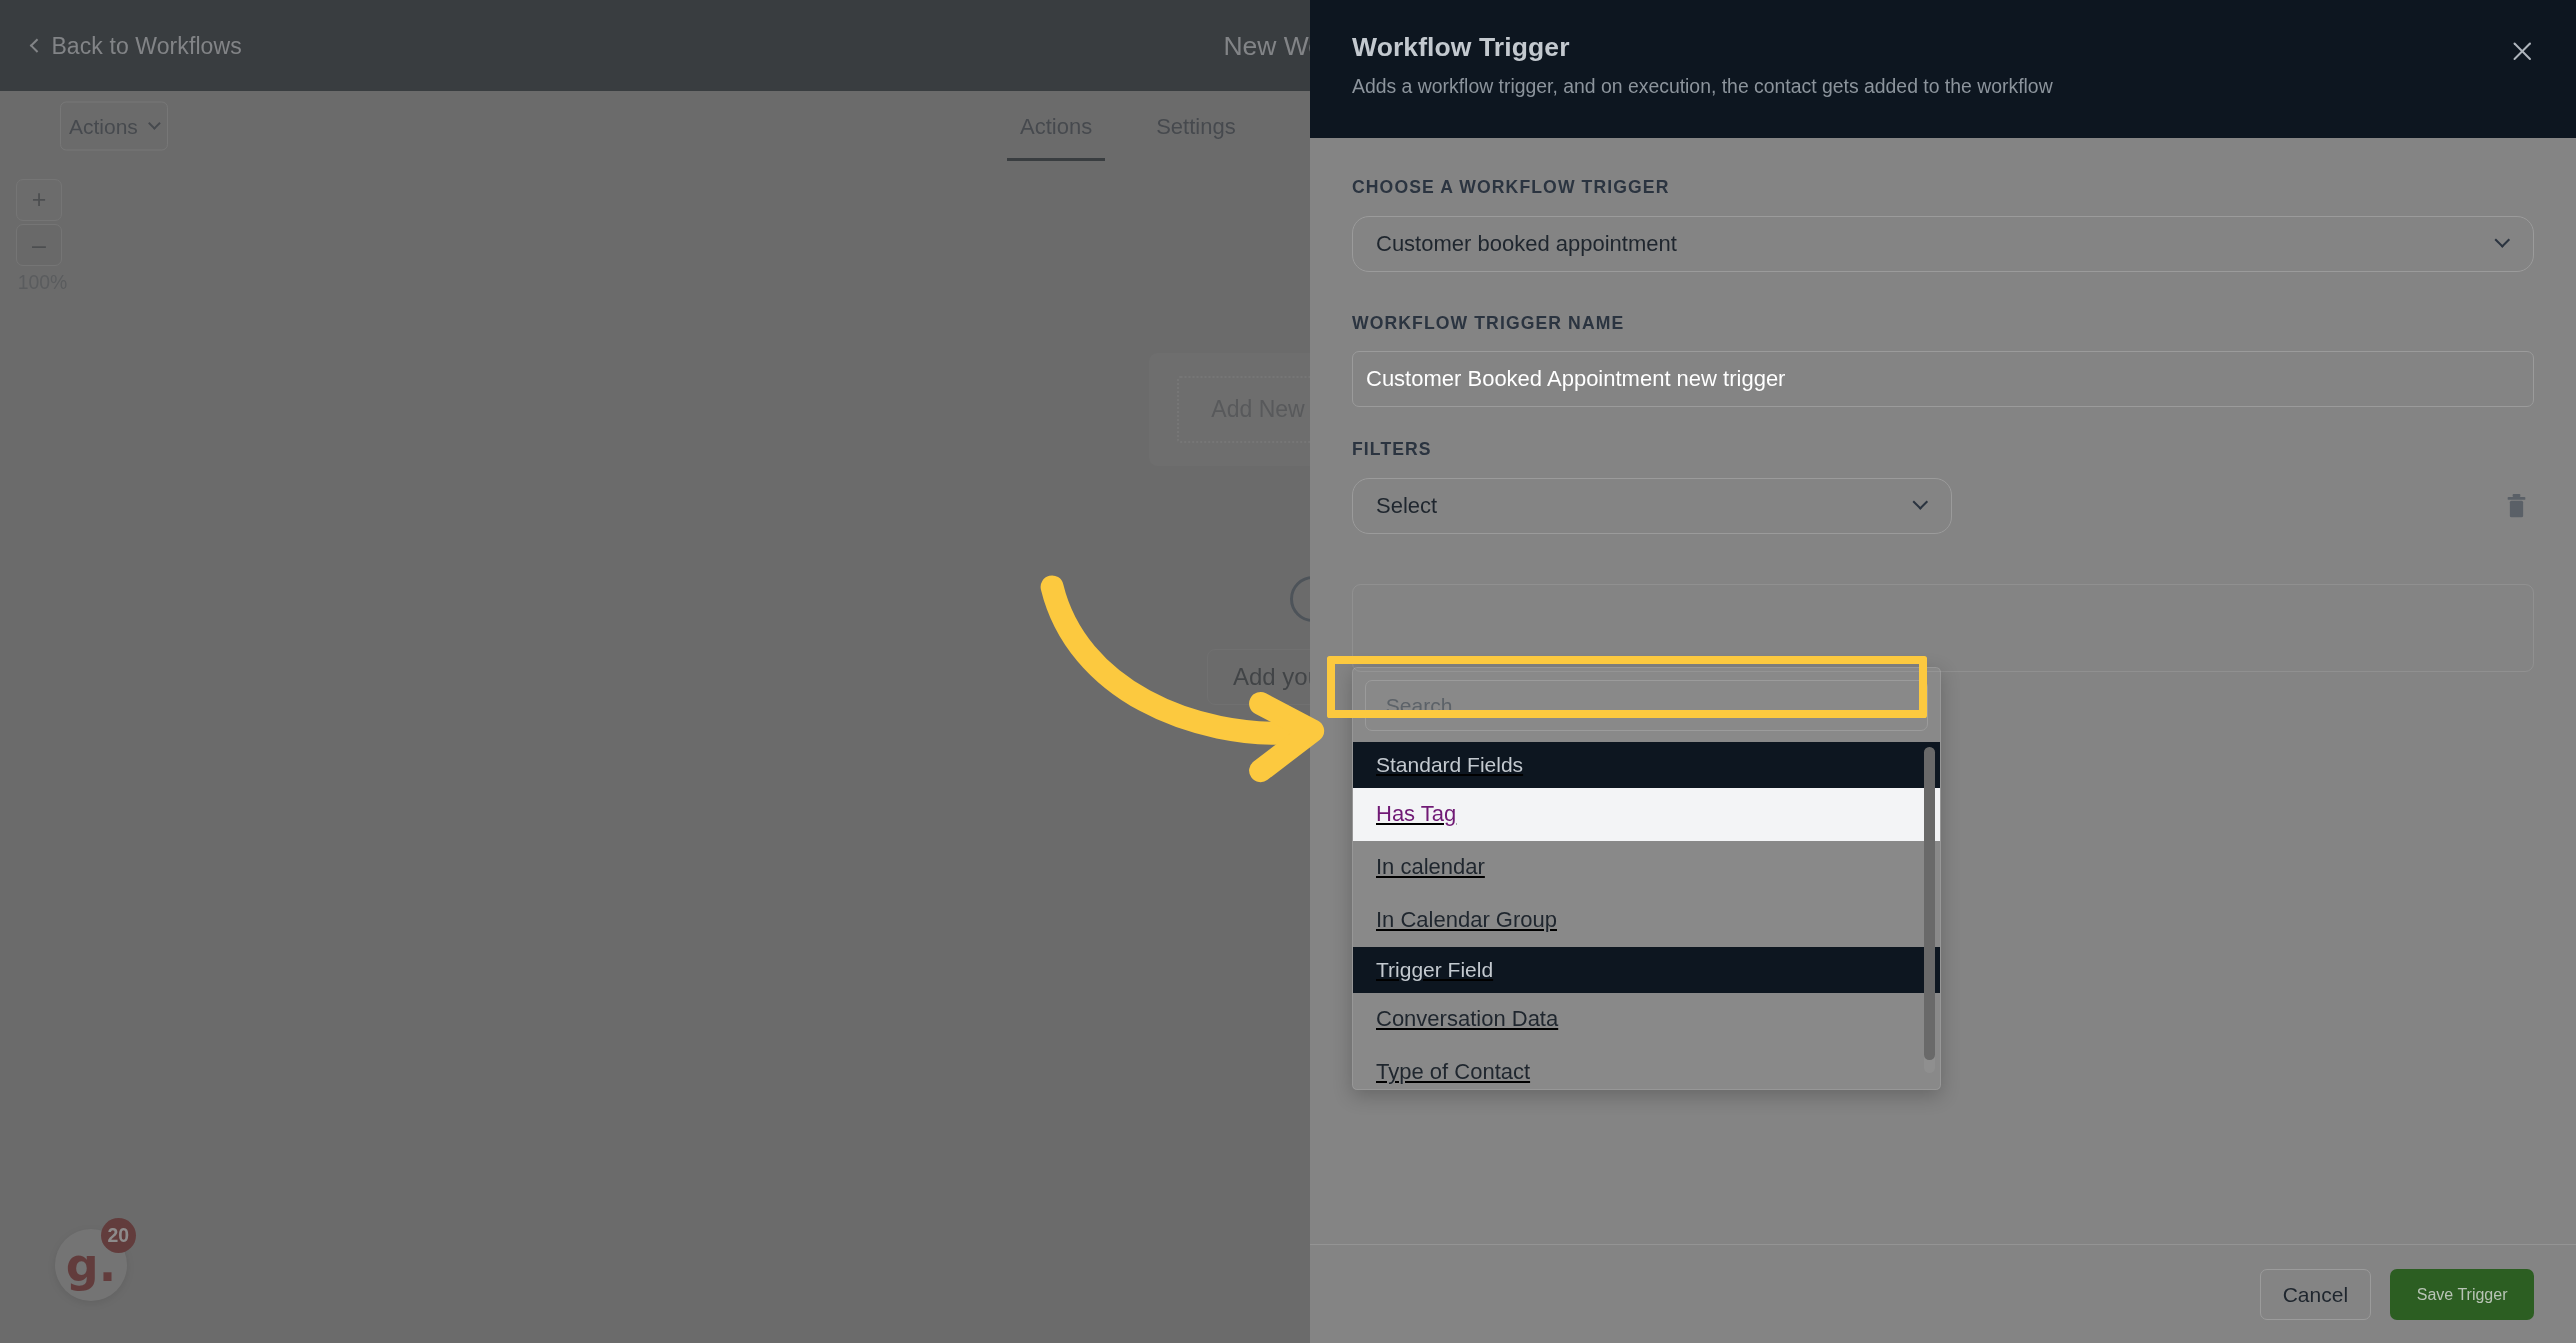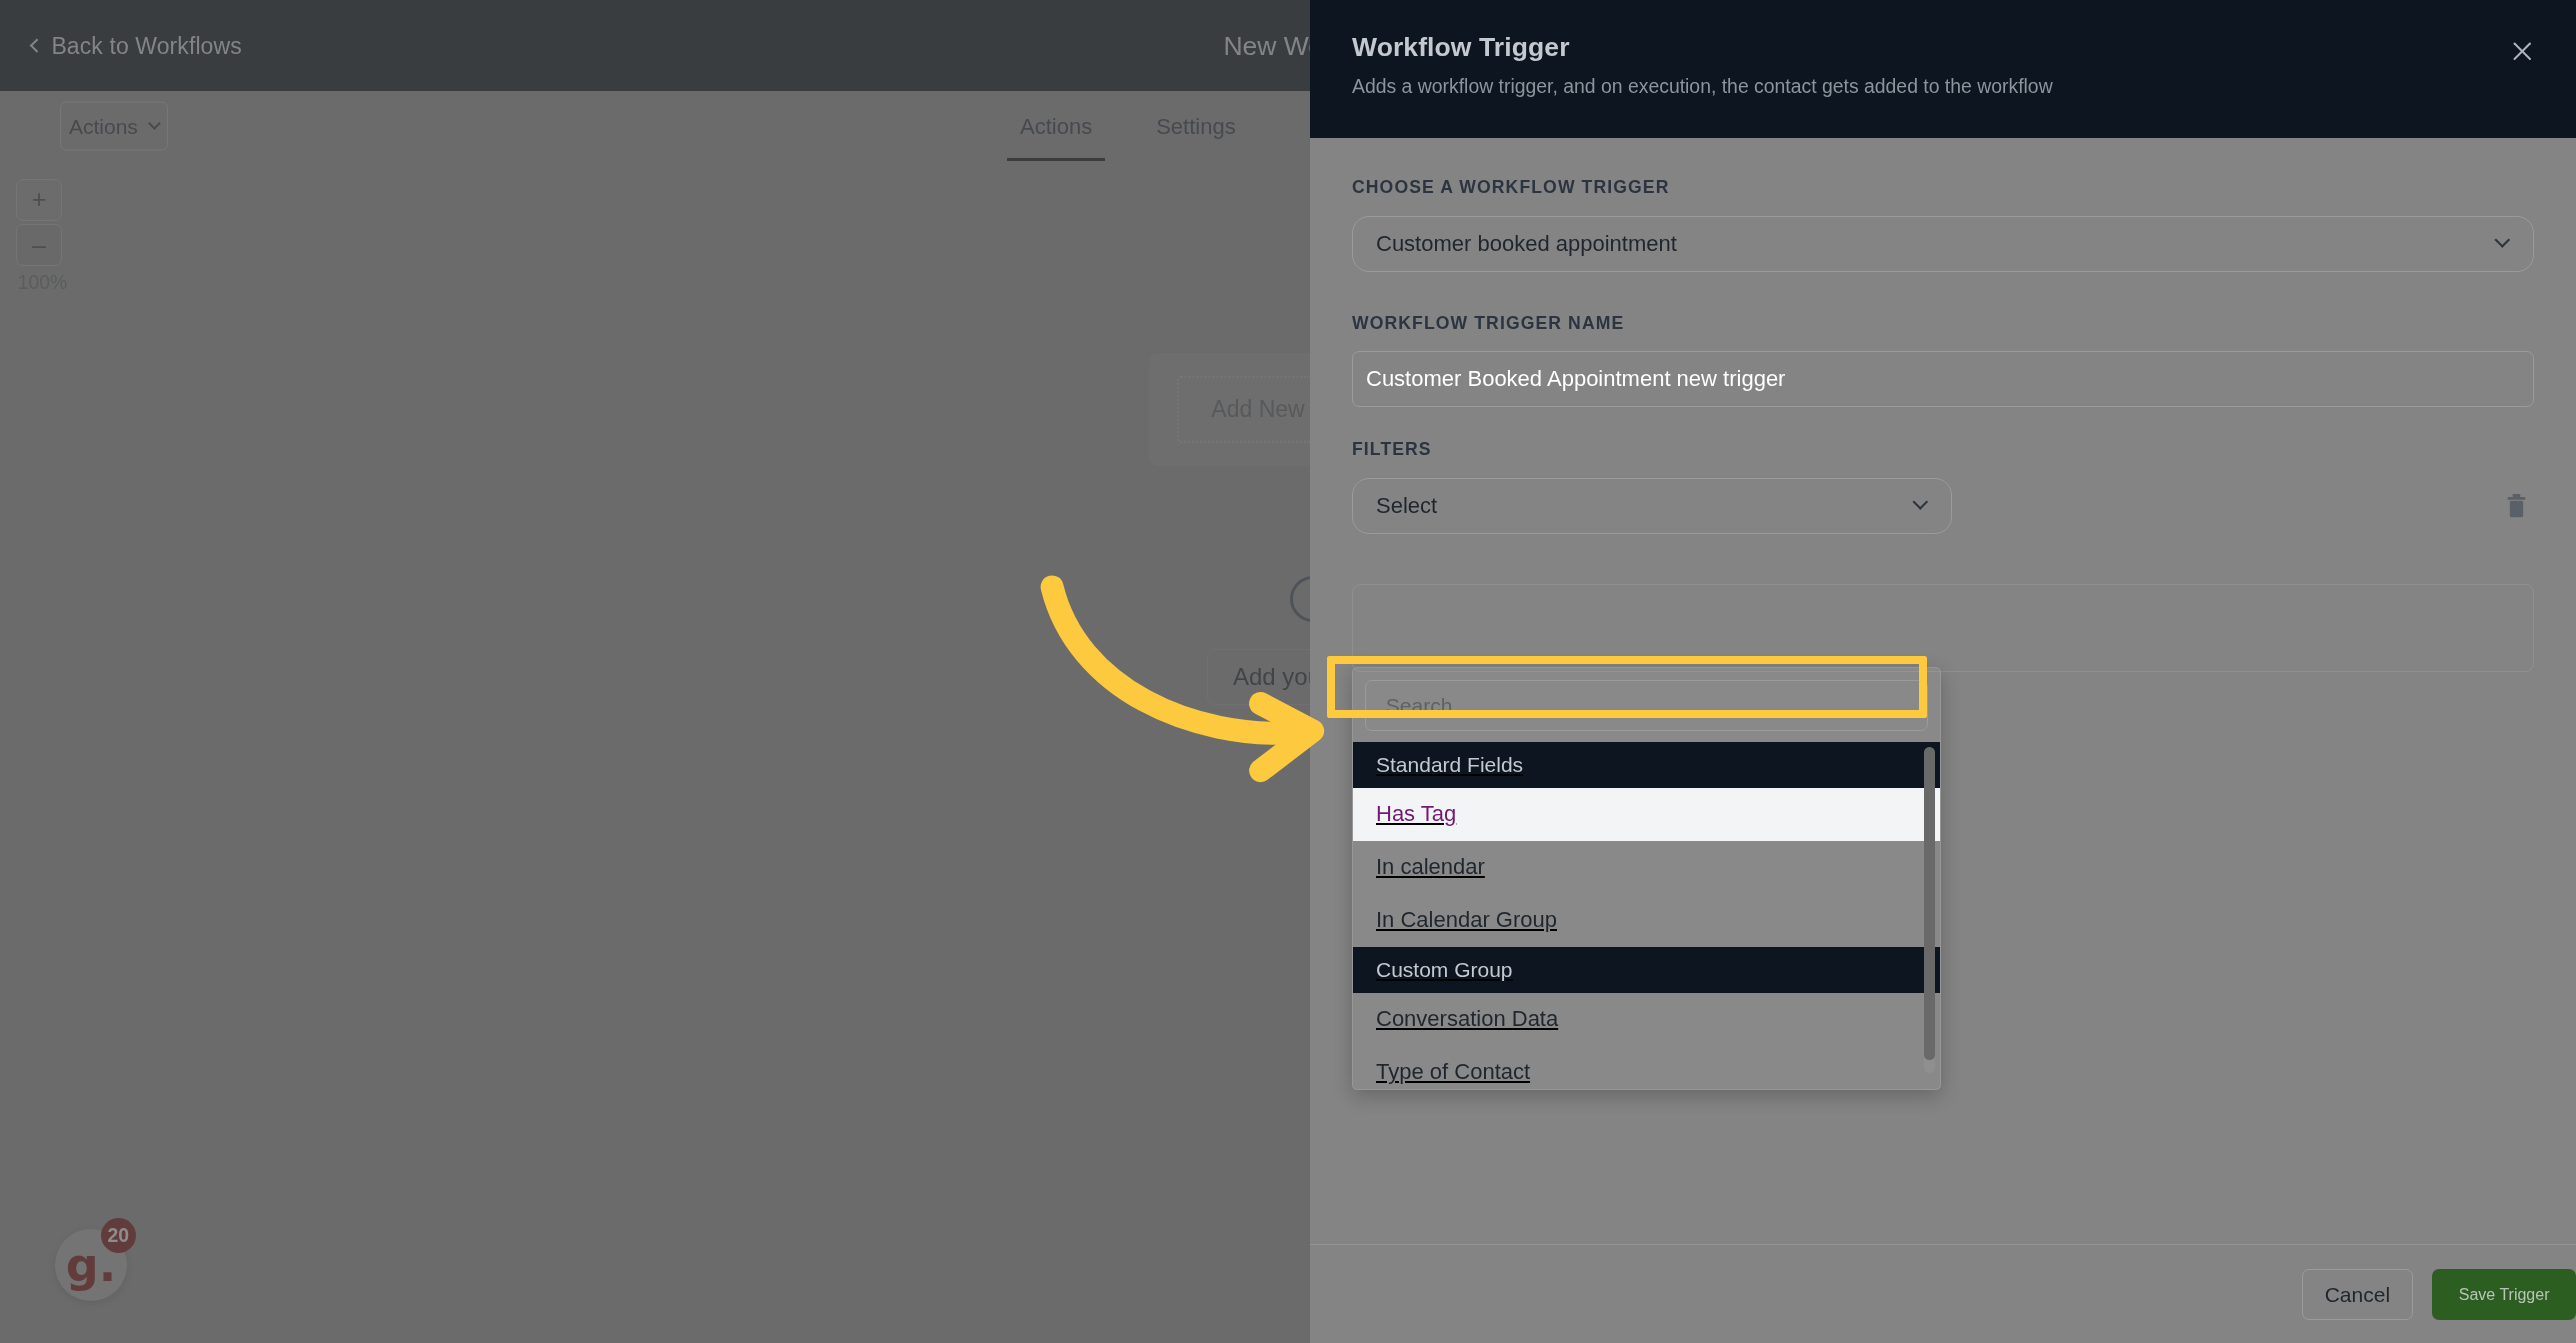--- a/index.html
+++ b/index.html
@@ -419,20 +419,21 @@
   }
 
   .panel-footer {
     flex: 0 0 auto;
     height: 100px;
     border-top: 1.3px solid #949494;
     display: flex;
     align-items: center;
     justify-content: flex-end;
     gap: 19.4px;
+    padding-right: 42px;
   }
   .btn-cancel {
     width: 111px; height: 51px;
     border: 1.3px solid #9b9b9b;
     border-radius: 7px;
     display: flex; align-items: center; justify-content: center;
     color: #1f262e;
     font-size: 21px;
     cursor: pointer;
     background: transparent;
@@ -582,21 +583,21 @@
             <span>Has Tag</span>
           </div>
           <div class="dd-item">
             <span>In calendar</span>
           </div>
           <div class="dd-item">
             <span>In Calendar Group</span>
           </div>
 
           <div class="dd-group">
-            <span>Custom Group</span>
+            <span>Trigger Field</span>
           </div>
           <div class="dd-item">
             <span>Conversation Data</span>
           </div>
           <div class="dd-item">
             <span>Type of Contact</span>
           </div>
 
           <div class="dd-scroll-track">
             <div class="dd-scroll-thumb"></div>

